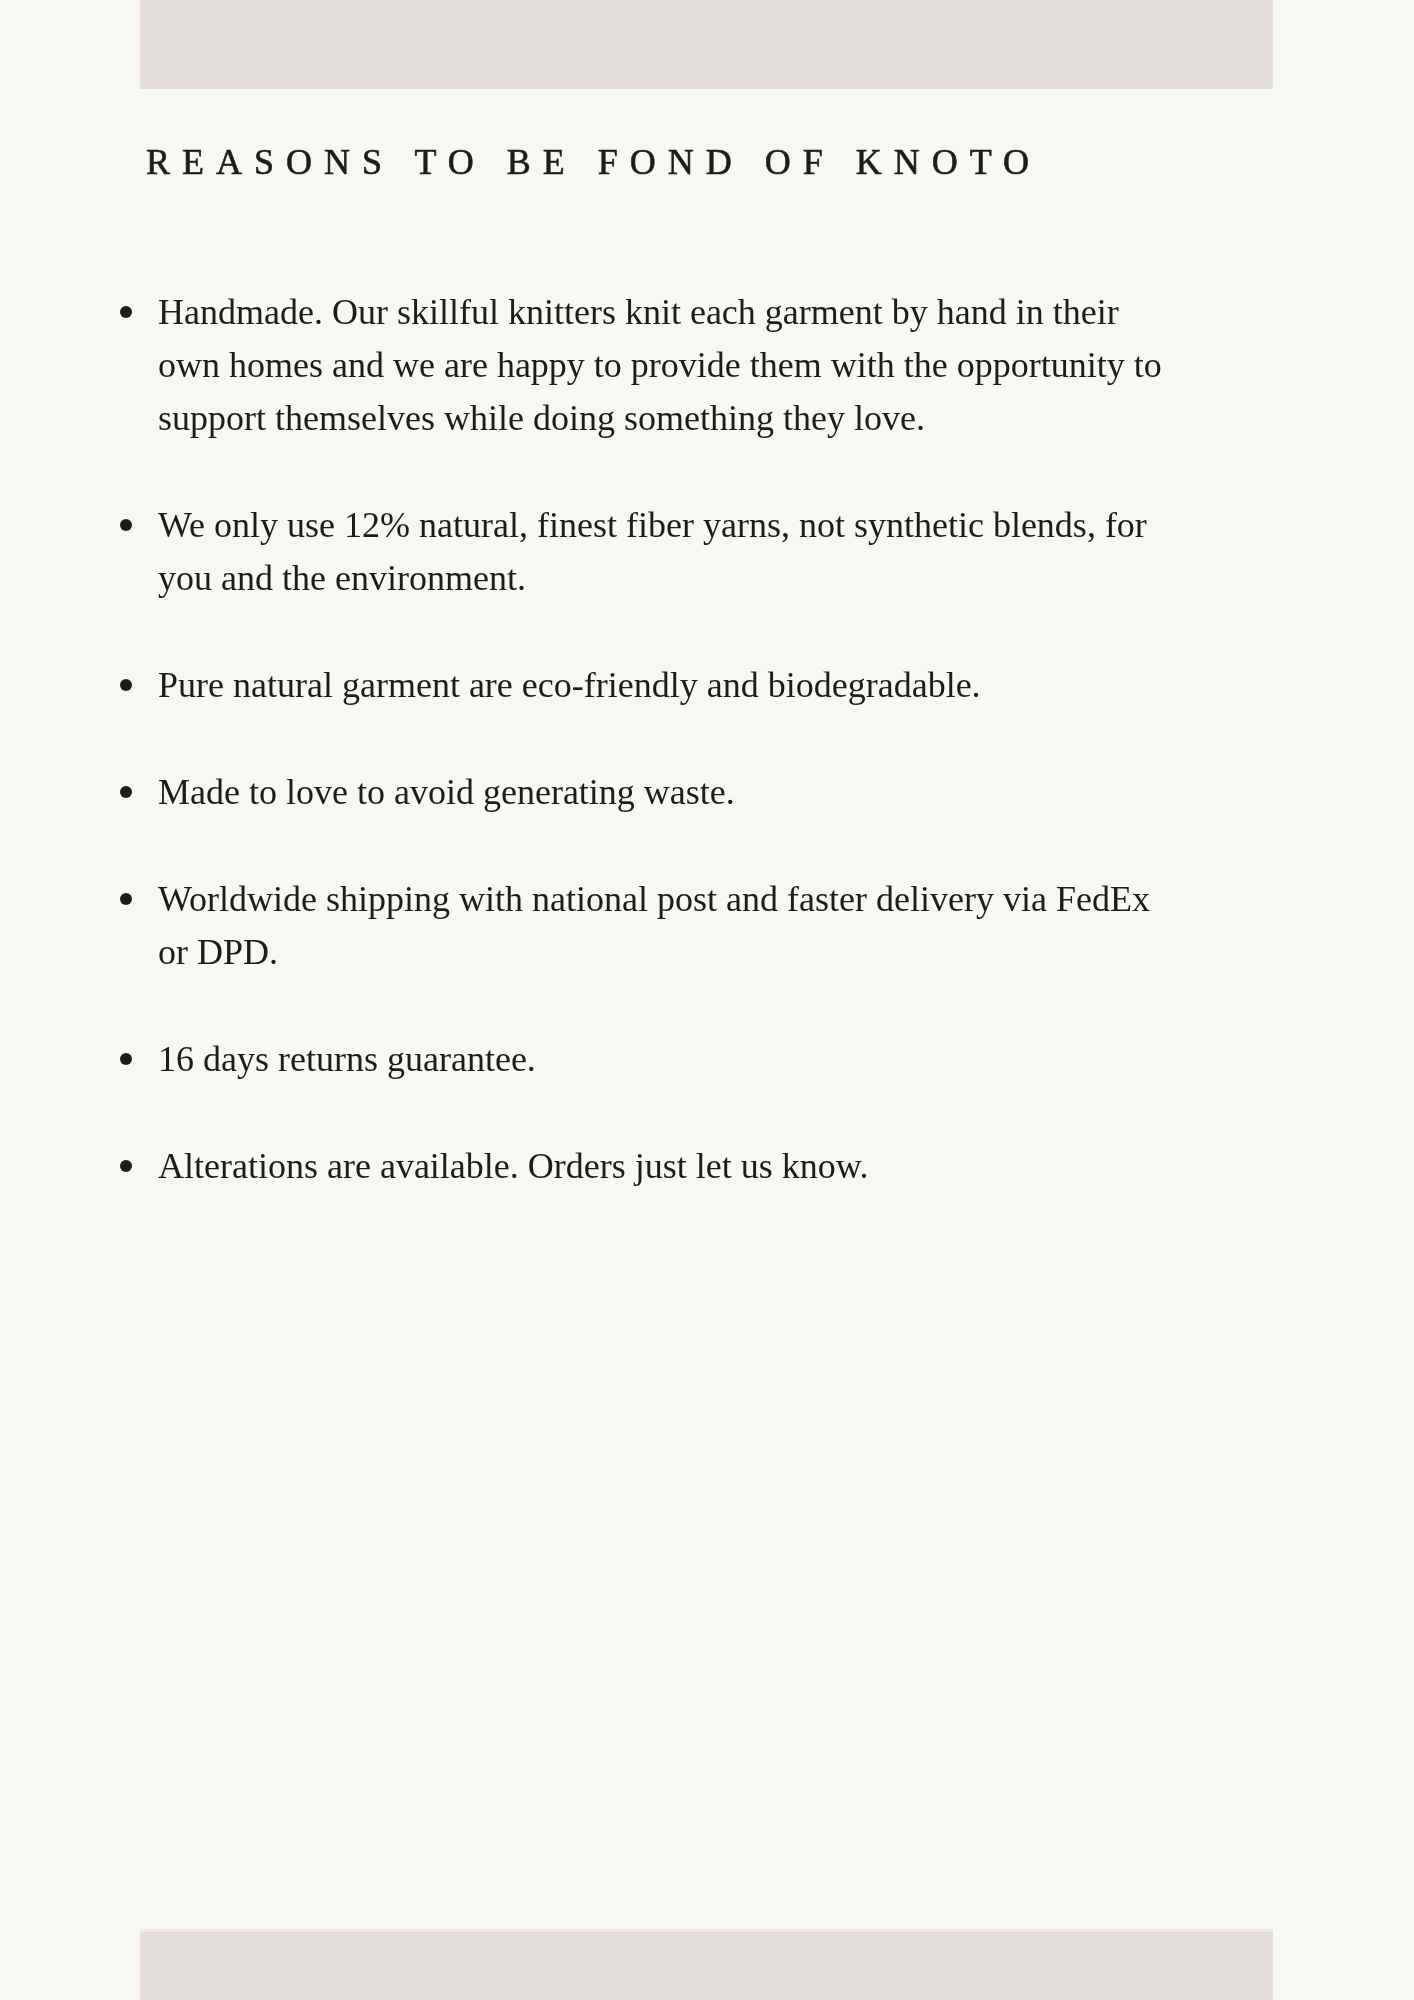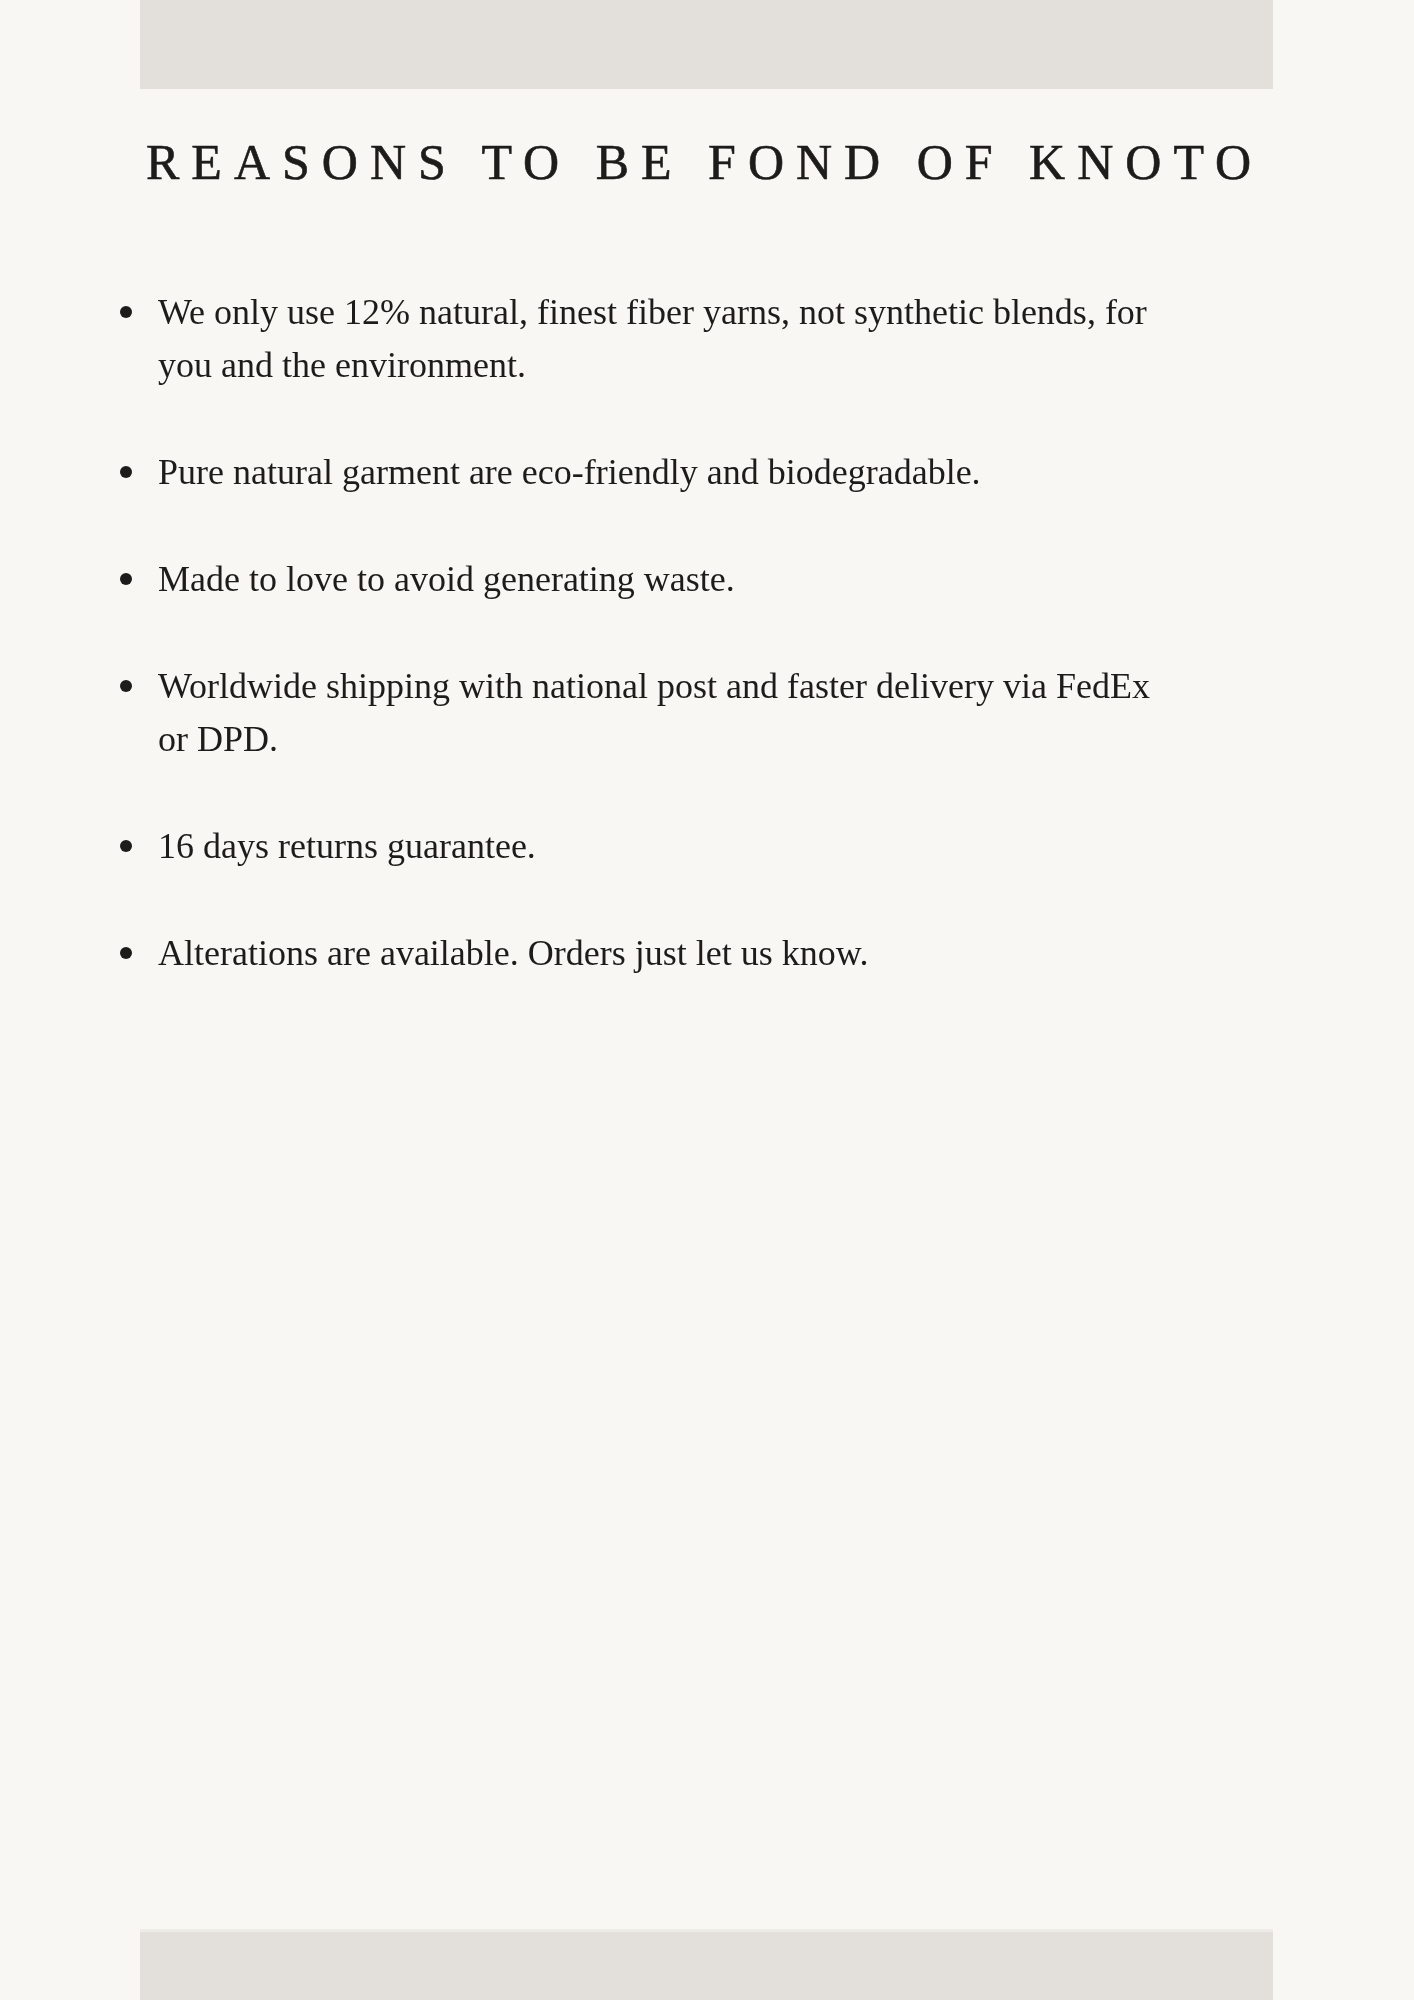--- a/index.html
+++ b/index.html
@@ -27,21 +27,21 @@
   .band.bottom {
     top: 1929px;
     height: 71px;
     border-top: 3px solid #eeece7;
   }
   .page-title {
     position: absolute;
     left: 146px;
     top: 134px;
     margin: 0;
-    font-size: 50px;
+    font-size: 36px;
     line-height: 56px;
     font-weight: 400;
     letter-spacing: 12px;
     color: #1e1c1a;
     -webkit-text-stroke: 0.6px #1e1c1a;
     white-space: nowrap;
   }
   .benefits-list {
     position: absolute;
     left: 118px;
@@ -76,20 +76,26 @@
 </head>
 <body>
 
 <div class="band top"></div>
 
 <h1 class="page-title">REASONS TO BE FOND OF KNOTO</h1>
 
 <ul class="benefits-list">
   <li class="bullet-item">
     <span class="bullet-dot"></span>
+    <span class="bullet-text">Handmade. Our skillful knitters knit each garment by hand in their
+own homes and we are happy to provide them with the opportunity to
+support themselves while doing something they love.</span>
+  </li>
+  <li class="bullet-item">
+    <span class="bullet-dot"></span>
     <span class="bullet-text">We only use 12% natural, finest fiber yarns, not synthetic blends, for
 you and the environment.</span>
   </li>
   <li class="bullet-item">
     <span class="bullet-dot"></span>
     <span class="bullet-text">Pure natural garment are eco-friendly and biodegradable.</span>
   </li>
   <li class="bullet-item">
     <span class="bullet-dot"></span>
     <span class="bullet-text">Made to love to avoid generating waste.</span>

